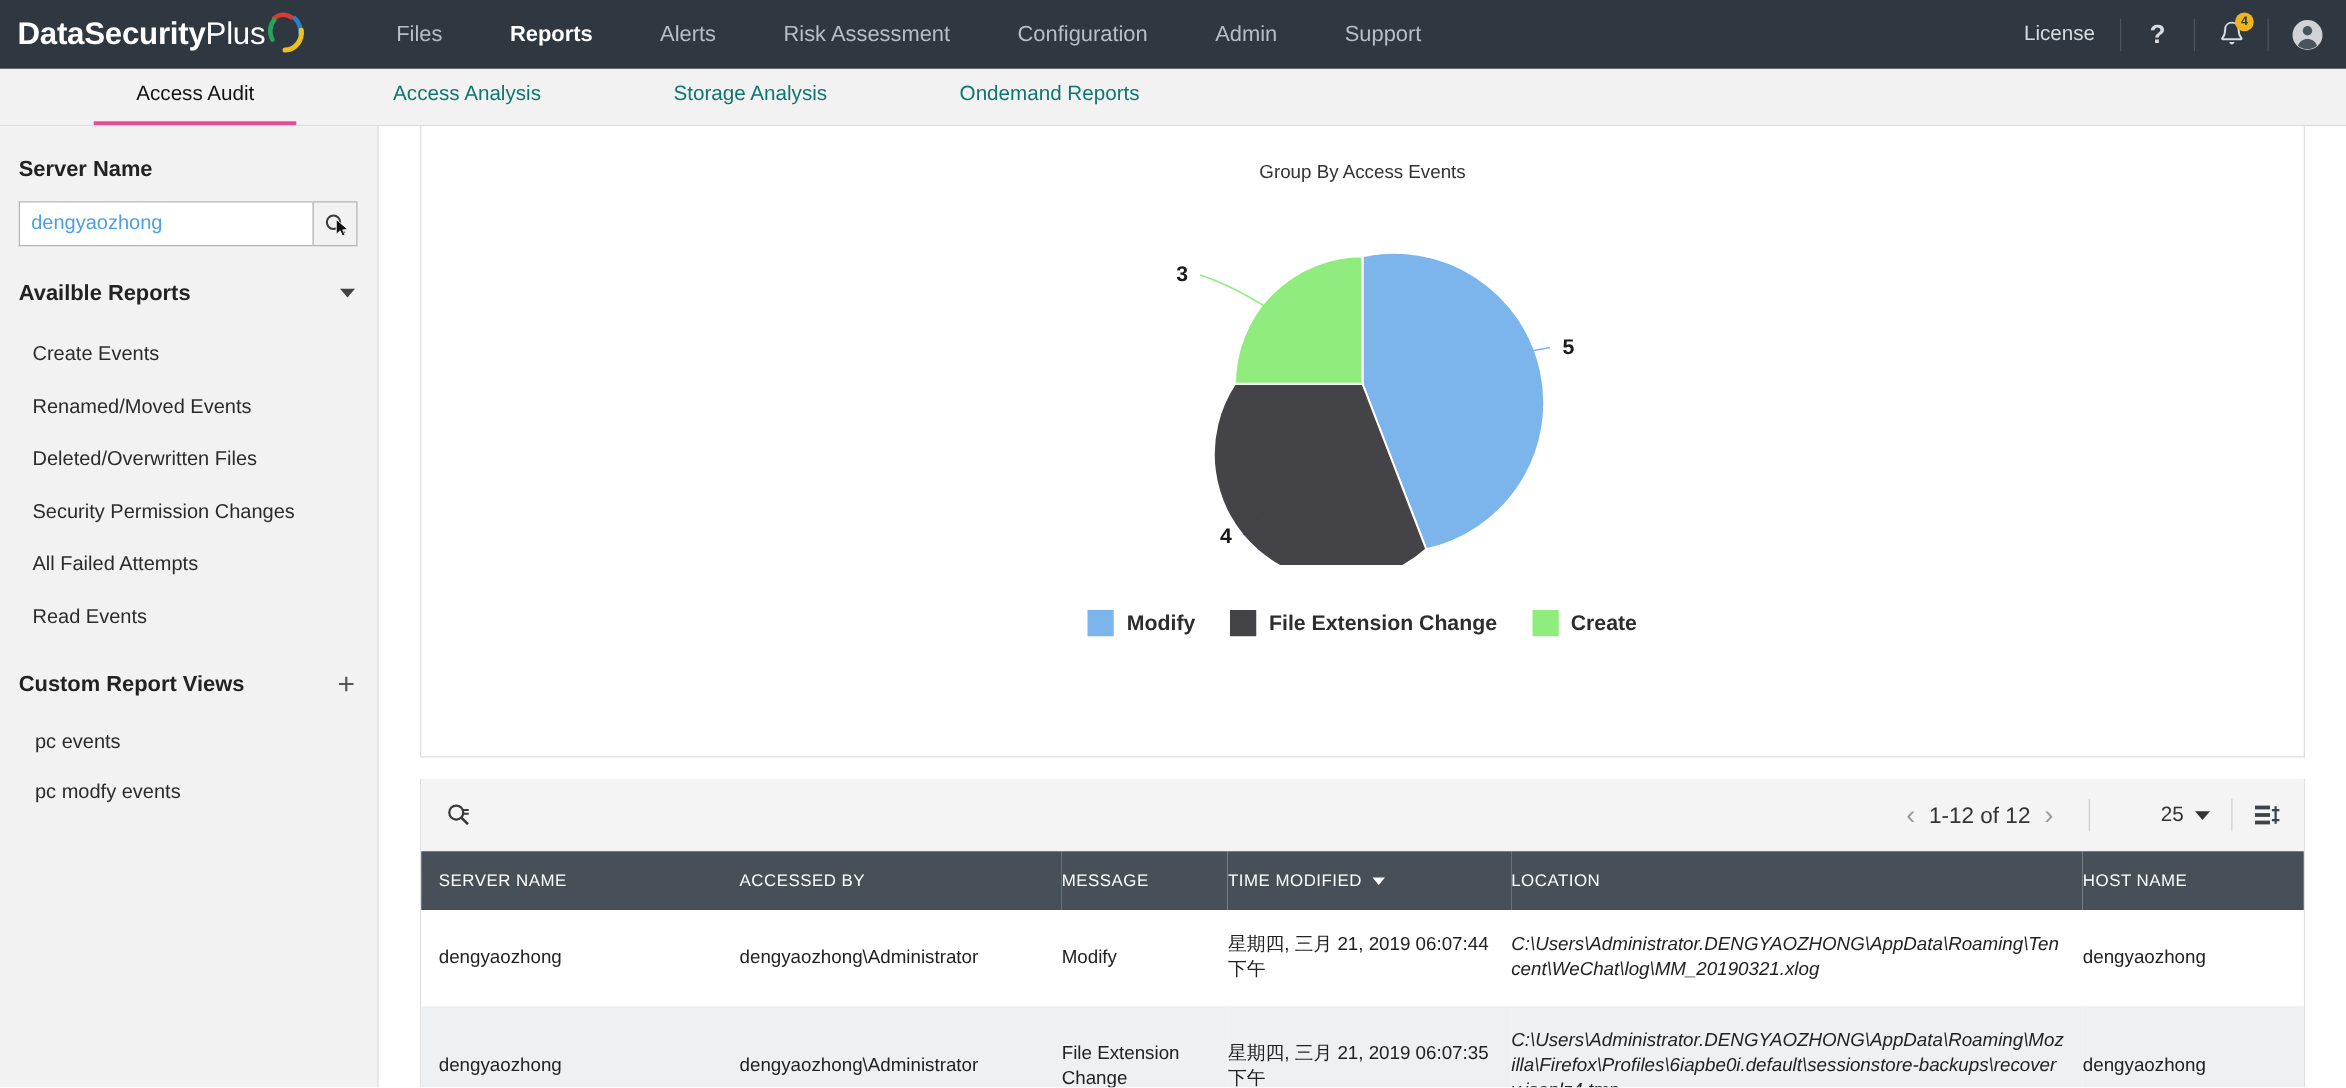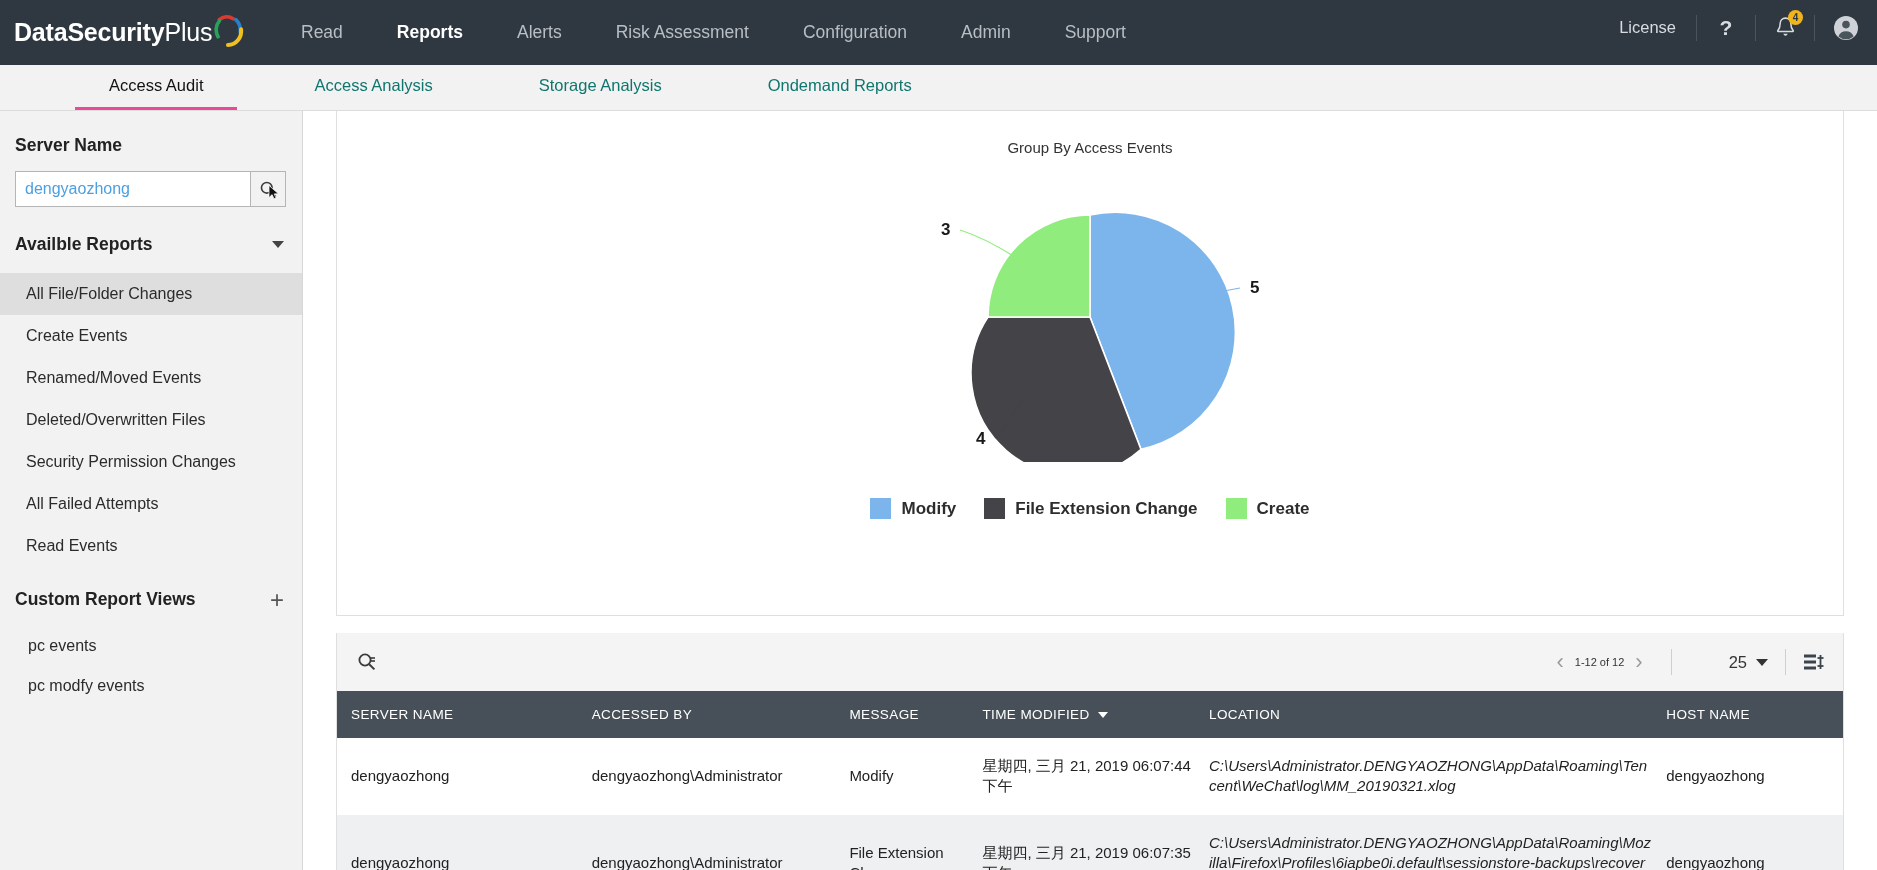--- a/index.html
+++ b/index.html
@@ -5,23 +5,24 @@
   * { box-sizing: border-box; margin: 0; padding: 0; }
   html, body {
     width: 1877px; height: 870px;
     font-family: "Liberation Sans", sans-serif;
     background: #ffffff;
     overflow: hidden;
   }
 
   
   #topbar {
-    height: 65px; background: #2f3841;
+    height: 55px; background: #2f3841;
     display: flex; align-items: center;
     position: relative;
+    gap: 16px;
   }
   #logo-area { display:flex; align-items:center; padding-left: 14px; width: 244px; }
   #logo-text { font-size: 25px; color: #ffffff; letter-spacing: -0.2px; white-space: nowrap; }
   #logo-text .bold { font-weight: bold; }
   #logo-text .thin { font-weight: normal; }
   #logo-swoosh { margin-left: 2px; margin-top: -3px; }
 
   #mainnav { display: flex; align-items: center; height: 100%; margin-left: 30px; }
   .nav-item {
     color: #b9bec4; font-size: 17.5px; padding: 0 27px;
@@ -103,21 +104,21 @@
   .legend-entry { display:flex; align-items:center; gap: 10px; }
   .legend-swatch { width: 21px; height: 21px; display:inline-block; }
   .legend-label { font-size: 17px; font-weight: bold; color: #2d2d2d; white-space: nowrap; }
 
   
   #table-card { border:1px solid #dfdfdf; border-top: none; margin-top: 17px; background:#fff; }
   #table-toolbar { height: 58px; display:flex; align-items:center; justify-content:space-between; padding: 0 18px 0 14px; background:#f4f4f4; }
   #tbl-search-btn { width: 32px; height: 32px; display:flex; align-items:center; justify-content:center; cursor:pointer; }
   #pager { display:flex; align-items:center; gap: 0; }
   .pg-arrow { font-size: 22px; color:#9b9b9b; padding: 0 11px; cursor:pointer; line-height: 1; }
-  #pg-text { font-size: 11px; color:#333; white-space: nowrap; }
+  #pg-text { font-size: 18px; color:#333; white-space: nowrap; }
   .pg-div { width:1px; height:26px; background:#cfcfcf; margin: 0 17px; }
   #page-size { display:flex; align-items:center; gap: 9px; cursor:pointer;margin-left:40px; }
   #page-size-val { font-size: 16.5px; color:#333; }
   .caret-sm { width:0;height:0;border-left:6px solid transparent;border-right:6px solid transparent;border-top:7px solid #333; }
   #col-settings { cursor:pointer; display:flex; align-items:center; }
 
   table { width: 100%; border-collapse: collapse; table-layout: fixed; }
   thead th {
     background: #475058; color:#fff; font-size: 13.5px; font-weight: normal;
     letter-spacing: 0.4px; text-align: left; padding: 16px 0 16px 0; height: 47px;
@@ -146,21 +147,21 @@
     </div>
     <svg id="logo-swoosh" width="34" height="38" viewBox="0 0 34 38">
       <path d="M6 6 A 14 15 0 0 1 22 5" stroke="#d93a32" stroke-width="4.2" fill="none" stroke-linecap="round"></path>
       <path d="M3 18 A 15 16 0 0 1 14 3.5" stroke="#2aa05a" stroke-width="4.2" fill="none" stroke-linecap="round" transform="rotate(-32 17 19)"></path>
       <path d="M25 6 A 15 16 0 0 1 30 20" stroke="#2c7fc4" stroke-width="4.2" fill="none" stroke-linecap="round"></path>
       <path d="M31 17 A 15 16 0 0 1 16 35" stroke="#f0c020" stroke-width="4.6" fill="none" stroke-linecap="round"></path>
     </svg>
   </div>
 
   <div id="mainnav">
-    <div class="nav-item">Read</div>
+    <div class="nav-item">Files</div>
     <div class="nav-item active">Reports</div>
     <div class="nav-item">Alerts</div>
     <div class="nav-item">Risk Assessment</div>
     <div class="nav-item">Configuration</div>
     <div class="nav-item">Admin</div>
     <div class="nav-item">Support</div>
   </div>
 
   <div id="topright">
     <div id="license-label">License</div>
@@ -211,21 +212,20 @@
         </svg>
       </div>
     </div>
 
     <div class="section-head">
       <span>Availble Reports</span>
       <span class="caret-dn"></span>
     </div>
 
     <div id="report-list">
-      <div class="report-item selected">All File/Folder Changes</div>
       <div class="report-item">Create Events</div>
       <div class="report-item">Renamed/Moved Events</div>
       <div class="report-item">Deleted/Overwritten Files</div>
       <div class="report-item">Security Permission Changes</div>
       <div class="report-item">All Failed Attempts</div>
       <div class="report-item">Read Events</div>
     </div>
 
     <div class="section-head" style="padding-top:22px">
       <span>Custom Report Views</span>

